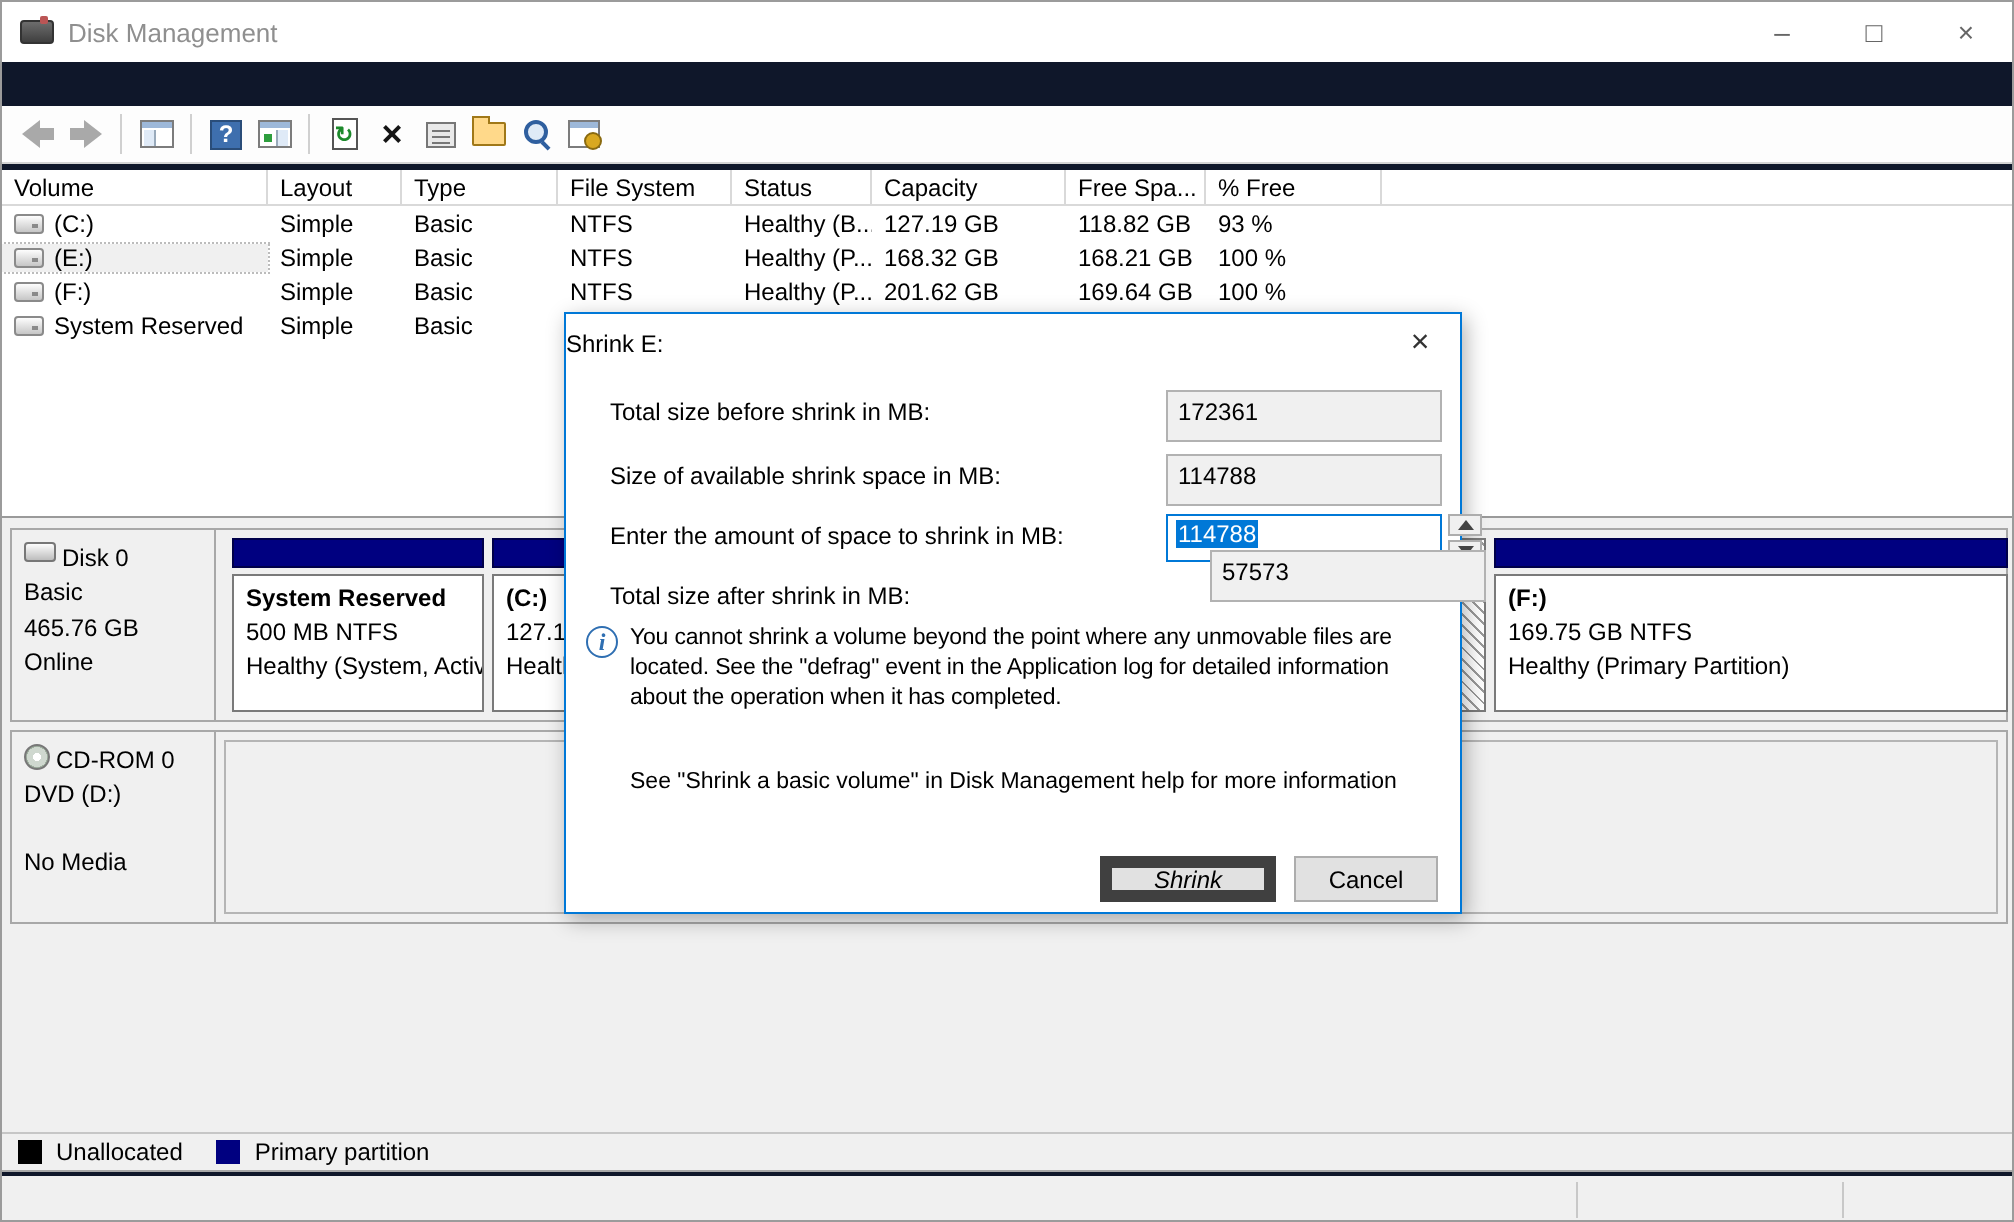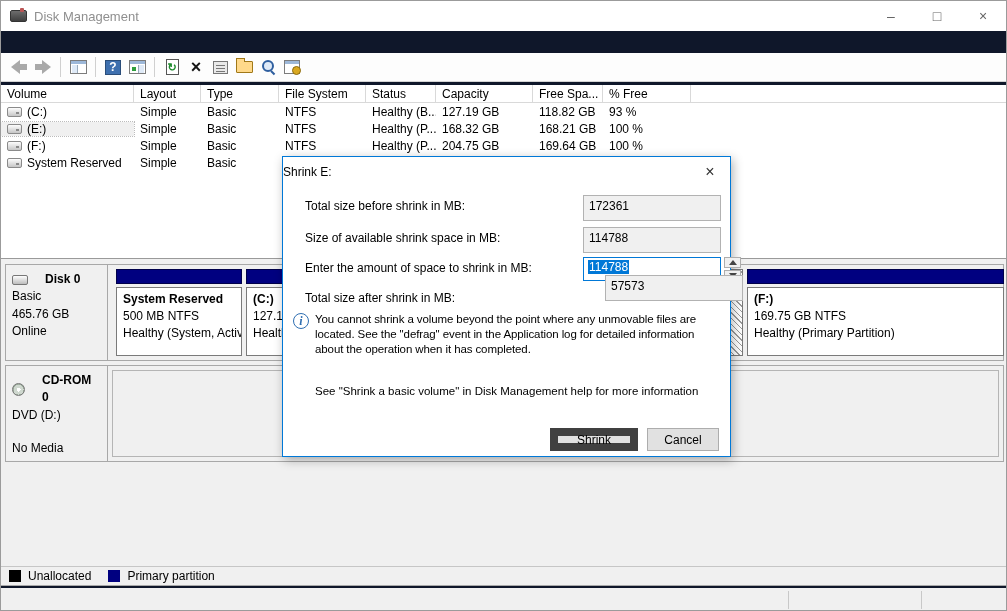--- a/index.html
+++ b/index.html
@@ -55,21 +55,21 @@
   .w0{width:133px}.w1{width:67px}.w2{width:78px}.w3{width:87px}.w4{width:70px}.w5{width:97px}.w6{width:70px}.w7{width:88px}
   .vol-cell { display:flex; align-items:center; gap:5px; }
   .drive-ico { width:15px; height:10px; background:linear-gradient(#fdfdfd,#c6c6c6); border:1px solid #8a8a8a; border-radius:2px; flex:none; position:relative; }
   .drive-ico::after { content:""; position:absolute; right:2px; bottom:2px; width:3px; height:2px; background:#8a8a8a; }
   .row-focus .vol-cell { background:#f0f0f0; outline:1px dotted #bcbcbc; }
 
   
   .bottompane { position:absolute; left:0; top:257px; width:100%; height:308px; background:#f0f0f0; border-top:1px solid #9a9a9a; }
   .disk-row { position:absolute; left:4px; width:999px; height:97px; border:1px solid #a8a8a8; background:#f0f0f0; }
   .disk-label { position:absolute; left:0; top:0; width:102px; height:100%; border-right:1px solid #a8a8a8; padding:6px 6px; line-height:1.45; }
-  .disk-title { font-weight:bold; display:flex; align-items:center; gap:17px; }
+  .disk-title { font-weight:normal; display:flex; gap:3px; }
   .disk-ico { width:16px; height:10px; background:linear-gradient(#fdfdfd,#bdbdbd); border:1px solid #777; border-radius:2px; flex:none; }
   .cd-ico { width:13px; height:13px; border-radius:50%; background:radial-gradient(circle at 50% 50%, #fff 0 2px, #cfd8cf 2px 5px, #9fb09f 5px 6px); border:1px solid #777; flex:none; }
   .blocks { position:absolute; left:106px; top:0; right:0; bottom:0; }
   .pblock { position:absolute; top:4px; bottom:4px; display:flex; flex-direction:column; }
   .pbar { height:15px; background:#000080; border:1px solid #00004a; margin-bottom:3px; flex:none; }
   .pbody { flex:1; background:#fff; border:1px solid #7a7a7a; padding:3px 6px; line-height:1.4; overflow:hidden; white-space:nowrap; }
   .pname { font-weight:bold; }
   .hatch { position:absolute; top:4px; bottom:4px; border:1px solid #7a7a7a;
            background:repeating-linear-gradient(45deg,#fff 0 3px,#9a9a9a 3px 4px); }
   .empty-block { position:absolute; left:106px; top:4px; right:4px; bottom:4px; border:1px solid #b5b5b5; }
@@ -92,21 +92,21 @@
   .dlg-spin { position:absolute; left:300px; width:138px; height:24px; background:#fff; border:1px solid #0078d7; padding:2px 4px; }
   .dlg-spin .sel { background:#0078d7; color:#fff; padding:0 1px; }
   .spinner { position:absolute; left:441px; width:17px; height:24px; display:flex; flex-direction:column; gap:2px; }
   .spin-btn { flex:1; background:#f0f0f0; border:1px solid #adadad; display:flex; align-items:center; justify-content:center; }
   .tri-up { width:0; height:0; border-left:4px solid transparent; border-right:4px solid transparent; border-bottom:5px solid #444; }
   .tri-dn { width:0; height:0; border-left:4px solid transparent; border-right:4px solid transparent; border-top:5px solid #444; }
   .info-ico { position:absolute; left:10px; width:16px; height:16px; border:1px solid #2f6fb2; color:#2f6fb2; border-radius:50%; font-family:"Liberation Serif",serif; font-style:italic; font-weight:bold; font-size:12px; display:flex; align-items:center; justify-content:center; }
   .info-text { position:absolute; left:32px; width:404px; font-size:11.5px; letter-spacing:-0.1px; line-height:1.32; }
   .help-text { position:absolute; left:32px; font-size:11.5px; }
   .dlg-btn { position:absolute; height:23px; background:#e1e1e1; border:1px solid #adadad; display:flex; align-items:center; justify-content:center; }
-  .dlg-btn.default { border:8px solid #404040; }
+  .dlg-btn.default { border:6px solid #404040;font-style:italic; }
 </style>
 </head>
 <body>
 
 <div class="app">
 
   <div class="titlebar">
     <div class="title-ico"></div>
     <span class="title-text">Disk Management</span>
     <div class="win-controls">
@@ -209,21 +209,21 @@
 
     <div class="vt-row">
       <div class="vt-c w0 vol-cell">
           <span class="drive-ico"></span>
           <span>(F:)</span>
         </div>
       <div class="vt-c w1">Simple</div>
       <div class="vt-c w2">Basic</div>
       <div class="vt-c w3">NTFS</div>
       <div class="vt-c w4">Healthy (P...</div>
-      <div class="vt-c w5">204.75 GB</div>
+      <div class="vt-c w5">201.62 GB</div>
       <div class="vt-c w6">169.64 GB</div>
       <div class="vt-c w7">100 %</div>
     </div>
 
     <div class="vt-row">
       <div class="vt-c w0 vol-cell">
           <span class="drive-ico"></span>
           <span>System Reserved</span>
         </div>
       <div class="vt-c w1">Simple</div>

